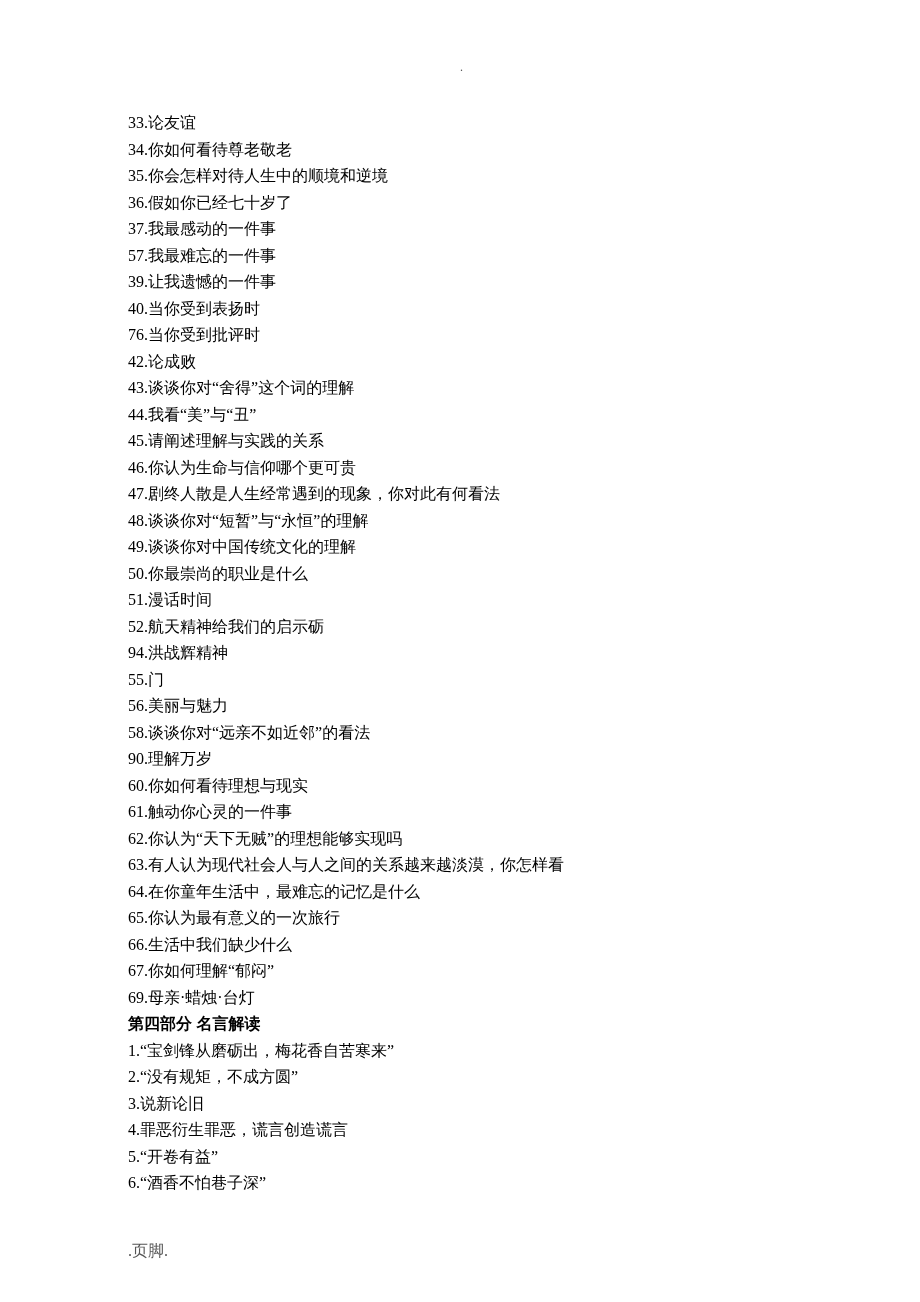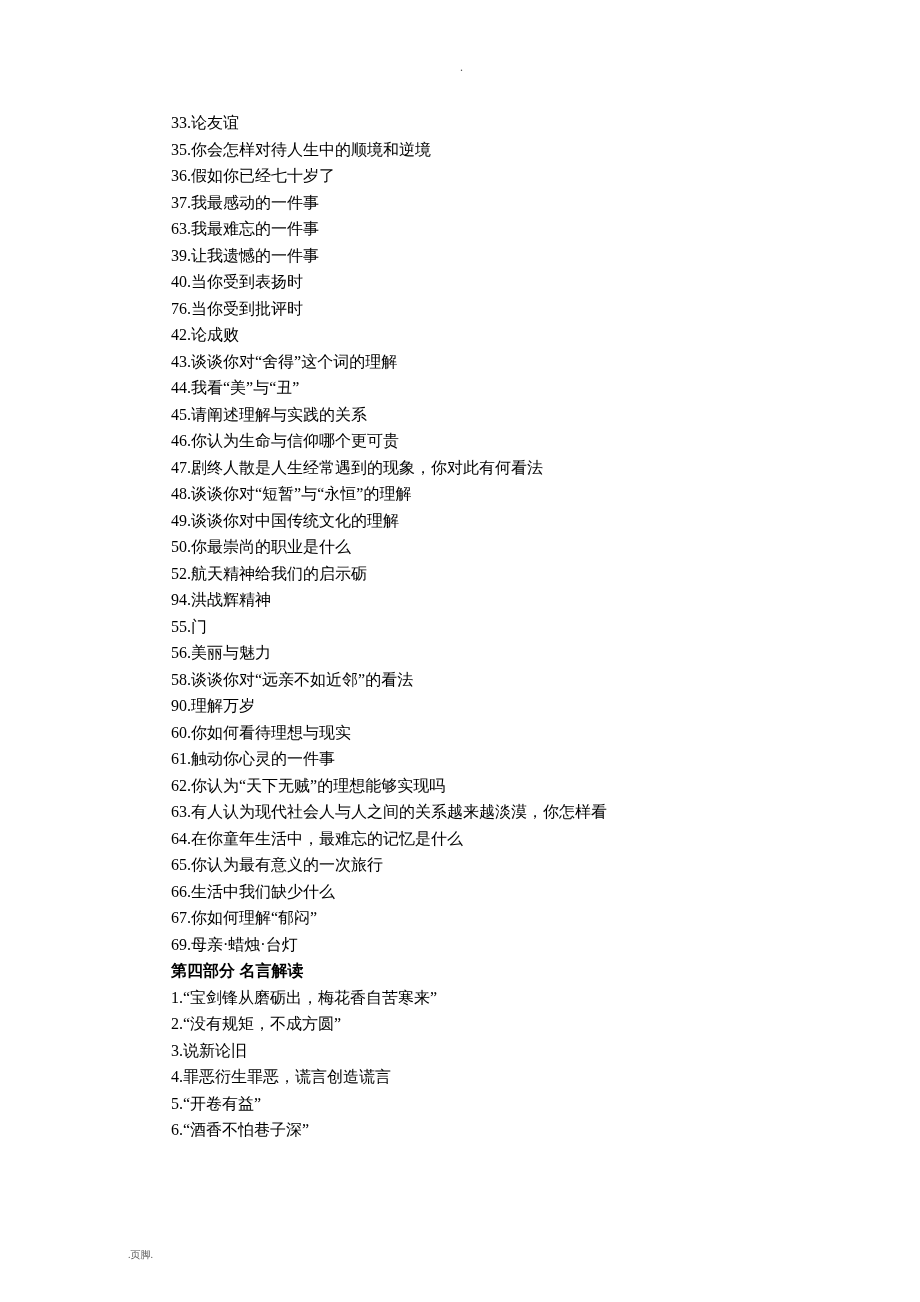--- a/index.html
+++ b/index.html
@@ -9,21 +9,20 @@
     font-family: "SimSun", "宋体", serif;
     font-size: 16px;
     color: #000000;
     width: 920px;
     height: 1302px;
     position: relative;
   }
   .page {
     padding: 110px 0 0 128px;
     width: 680px;
-    margin-left: 43px;
   }
   .line {
     line-height: 26.5px;
     white-space: nowrap;
   }
   .section-heading {
     font-family: "SimHei", "黑体", sans-serif;
     font-weight: bold;
     line-height: 26.5px;
   }
@@ -31,48 +30,50 @@
     position: absolute;
     top: 60px;
     left: 460px;
     font-size: 12px;
     color: #555;
   }
   .footer {
     position: absolute;
     bottom: 40px;
     left: 128px;
-    font-size: 10px;
+    font-size: 16px;
     color: #555;
   }
 </style>
 </head>
 <body>
 
 <div class="header-dot">.</div>
 
 <div class="page">
   <div id="list1-container">
       <div class="line">33.论友谊</div>
+      <div class="line">34.你如何看待尊老敬老</div>
       <div class="line">35.你会怎样对待人生中的顺境和逆境</div>
       <div class="line">36.假如你已经七十岁了</div>
       <div class="line">37.我最感动的一件事</div>
-      <div class="line">63.我最难忘的一件事</div>
+      <div class="line">57.我最难忘的一件事</div>
       <div class="line">39.让我遗憾的一件事</div>
       <div class="line">40.当你受到表扬时</div>
       <div class="line">76.当你受到批评时</div>
       <div class="line">42.论成败</div>
       <div class="line">43.谈谈你对“舍得”这个词的理解</div>
       <div class="line">44.我看“美”与“丑”</div>
       <div class="line">45.请阐述理解与实践的关系</div>
       <div class="line">46.你认为生命与信仰哪个更可贵</div>
       <div class="line">47.剧终人散是人生经常遇到的现象，你对此有何看法</div>
       <div class="line">48.谈谈你对“短暂”与“永恒”的理解</div>
       <div class="line">49.谈谈你对中国传统文化的理解</div>
       <div class="line">50.你最崇尚的职业是什么</div>
+      <div class="line">51.漫话时间</div>
       <div class="line">52.航天精神给我们的启示砺</div>
       <div class="line">94.洪战辉精神</div>
       <div class="line">55.门</div>
       <div class="line">56.美丽与魅力</div>
       <div class="line">58.谈谈你对“远亲不如近邻”的看法</div>
       <div class="line">90.理解万岁</div>
       <div class="line">60.你如何看待理想与现实</div>
       <div class="line">61.触动你心灵的一件事</div>
       <div class="line">62.你认为“天下无贼”的理想能够实现吗</div>
       <div class="line">63.有人认为现代社会人与人之间的关系越来越淡漠，你怎样看</div>

